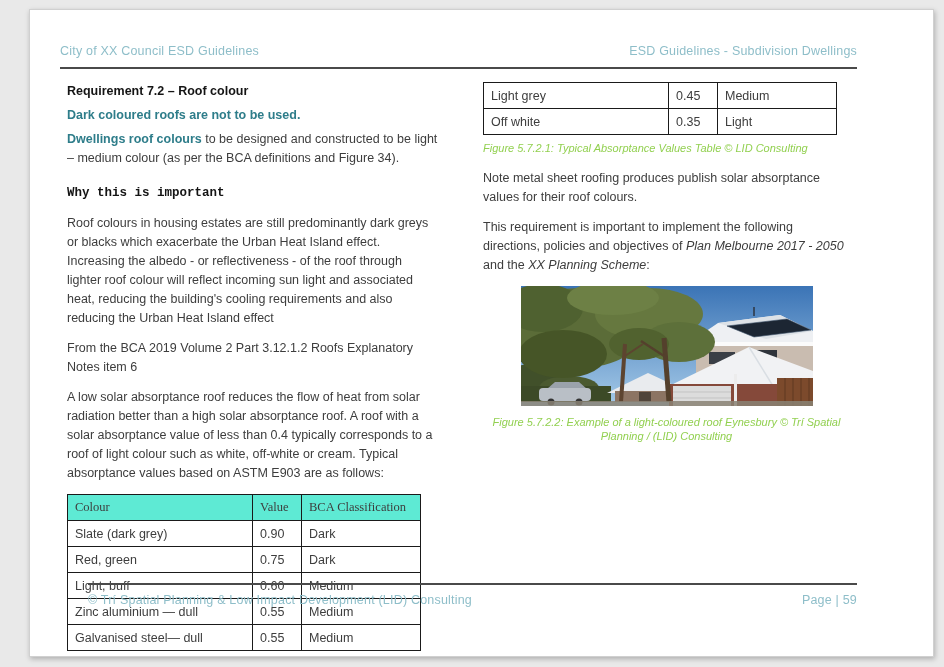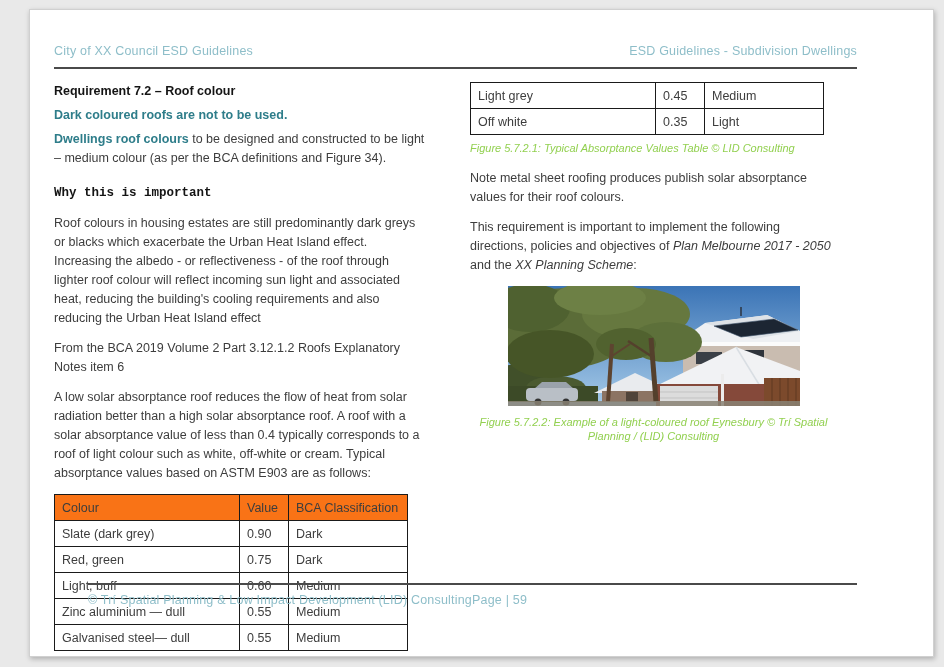--- a/index.html
+++ b/index.html
@@ -13,40 +13,41 @@
     position: absolute;
     left: 29px; top: 9px;
     width: 905px; height: 648px;
     background: #ffffff;
     border: 1px solid #d0d0d0;
     box-shadow: 1px 2px 5px rgba(0,0,0,0.25);
     box-sizing: border-box;
   }
   .page-inner {
     position: relative;
-    padding: 34px 76px 0 24px;
+    padding: 34px 76px 0 30px;
     height: 100%;
     box-sizing: border-box;
   }
   .doc-header {
     display: flex;
     justify-content: space-between;
     font-size: 12.5px;
     color: #8ebec9;
     letter-spacing: 0.2px;
   }
   .header-rule {
     border: none;
     border-top: 2px solid #4a4a4a;
     margin: 9px 0 0 0;
   }
   .columns {
     display: flex;
     gap: 44px;
     margin-top: 13px;
+    justify-content: center;
   }
   .col-left  { width: 372px; flex: 0 0 372px; }
   .col-right { width: 367px; flex: 0 0 367px; }
 
   .body-text, p.para, li {
     font-size: 12.5px;
     line-height: 19px;
     color: #3d3d3d;
   }
   p.para { margin: 0 0 11px 0; }
@@ -70,22 +71,23 @@
     margin-top: 4px;
   }
   table.abs-table th, table.abs-table td {
     border: 1.5px solid #1a1a1a;
     padding: 3px 7px;
     text-align: left;
     font-weight: normal;
     vertical-align: middle;
   }
   table.abs-table th {
-    background: #f97316;
+    background: #5eead4;
     height: 19px;
+    font-family: Liberation Serif, serif;
   }
   table.abs-table td { height: 19px; }
   .c-colour { width: 170px; }
   .c-value  { width: 34px;  }
   .c-class  { width: 104px; }
   table.rt { margin-top: 0; }
 
   .caption-green {
     font-size: 11px;
     line-height: 14px;
@@ -112,20 +114,21 @@
     left: 58px; right: 76px;
     top: 573px;
   }
   .footer-rule {
     border: none;
     border-top: 2px solid #4a4a4a;
     margin: 0;
   }
   .footer-row {
     display: flex;
+    justify-content: space-between;
     font-size: 12.5px;
     color: #8ebec9;
     margin-top: 8px;
     letter-spacing: 0.2px;
   }
 </style>
 </head>
 <body>
 
 <div class="page">

